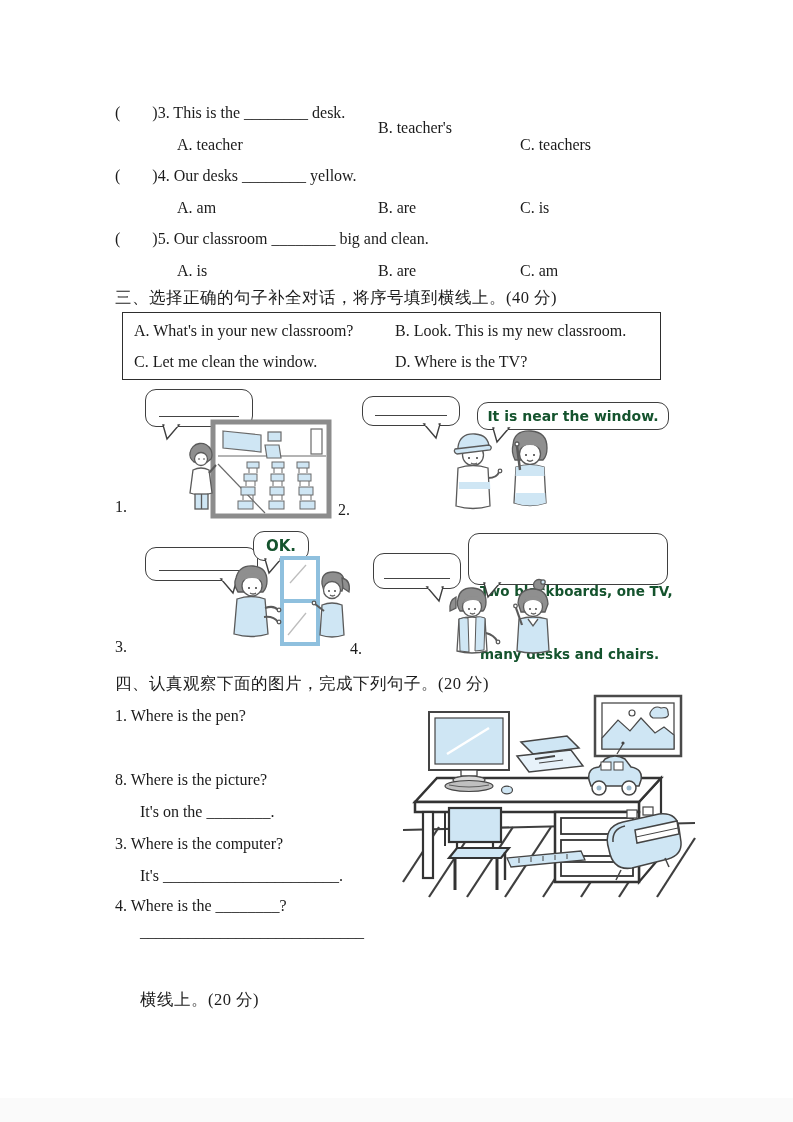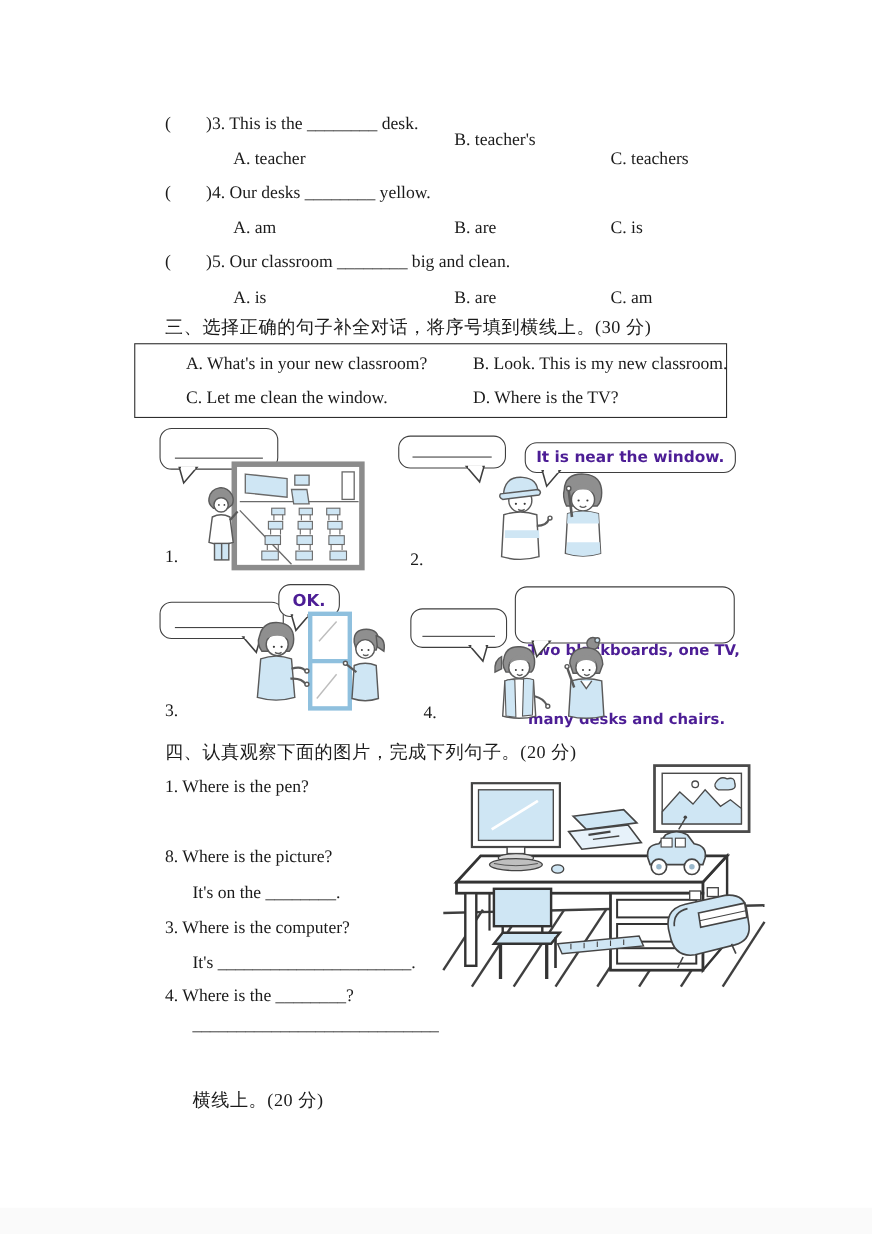--- a/index.html
+++ b/index.html
@@ -4,38 +4,38 @@
 <style>
   html,body{margin:0;padding:0;background:#ffffff;}
   .page{
     position:relative;
     width:793px;height:1122px;
     background:#ffffff;
     font-family:"Liberation Serif", serif;
     font-size:16px;color:#1b1b1b;
     overflow:hidden;
   }
-  .t{position:absolute;white-space:pre;line-height:1.2;margin-left:35px;}
+  .t{position:absolute;white-space:pre;line-height:1.2;}
   .cn{font-size:16.5px;letter-spacing:0.5px;}
   .choice-box{
     position:absolute;left:122px;top:312px;width:537px;height:66px;
     border:1.4px solid #2e2e2e;background:#fff;text-align:center;
   }
   .bubble{
     position:absolute;background:#fff;border:1.5px solid #3f3f3f;border-radius:11px;
     box-sizing:border-box;
   }
   .bubble .tail{position:absolute;bottom:-14px;width:20px;height:16px;}
   .blank-line{
     position:absolute;left:12%;right:12%;bottom:9px;border-bottom:1.2px solid #444;
   }
   .speech-text{
     position:absolute;left:0;right:0;top:50%;transform:translateY(-50%);
     text-align:center;font-family:"DejaVu Sans", sans-serif;
-    font-weight:bold;color:#4c1d95;white-space:pre;
+    font-weight:bold;color:#14532d;white-space:pre;
   }
   .speech-text.two-line{
     text-align:left;padding-left:11px;transform:none;top:5px;line-height:1.55;
   }
   .num-label{position:absolute;font-size:16px;}
   .bottom-strip{
     position:absolute;left:0;right:0;top:1098px;height:24px;background:#fafafa;
   }
   svg{position:absolute;overflow:visible;}
 </style>
@@ -52,21 +52,21 @@
   <div class="t" style="left:115px;top:166px">(        )4. Our desks ________ yellow.</div>
   <div class="t" style="left:177px;top:198px">A. am</div>
   <div class="t" style="left:378px;top:198px">B. are</div>
   <div class="t" style="left:520px;top:198px">C. is</div>
 
   <div class="t" style="left:115px;top:229px">(        )5. Our classroom ________ big and clean.</div>
   <div class="t" style="left:177px;top:261px">A. is</div>
   <div class="t" style="left:378px;top:261px">B. are</div>
   <div class="t" style="left:520px;top:261px">C. am</div>
 
-  <div class="t cn" style="left:115px;top:288px">三、选择正确的句子补全对话，将序号填到横线上。(30 分)</div>
+  <div class="t cn" style="left:115px;top:288px">三、选择正确的句子补全对话，将序号填到横线上。(40 分)</div>
 
   <div class="choice-box">
     <div class="t" style="left:11px;top:8px">A. What's in your new classroom?</div>
     <div class="t" style="left:272px;top:8px">B. Look. This is my new classroom.</div>
     <div class="t" style="left:11px;top:39px">C. Let me clean the window.</div>
     <div class="t" style="left:272px;top:39px">D. Where is the TV?</div>
   </div>
 
   <div class="bubble" style="left:145px;top:389px;width:108px;height:38px">
     <div class="blank-line"></div>

